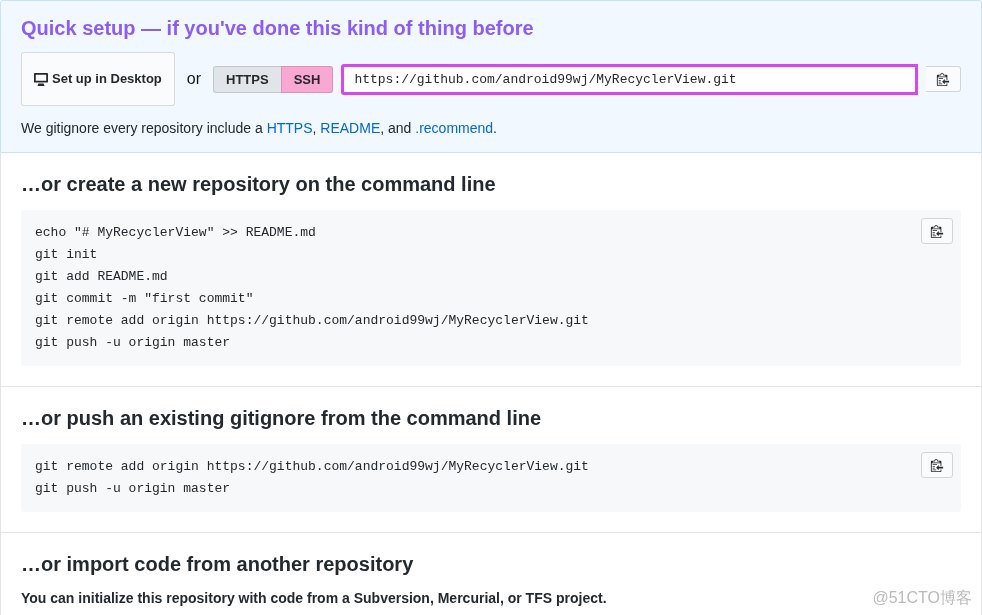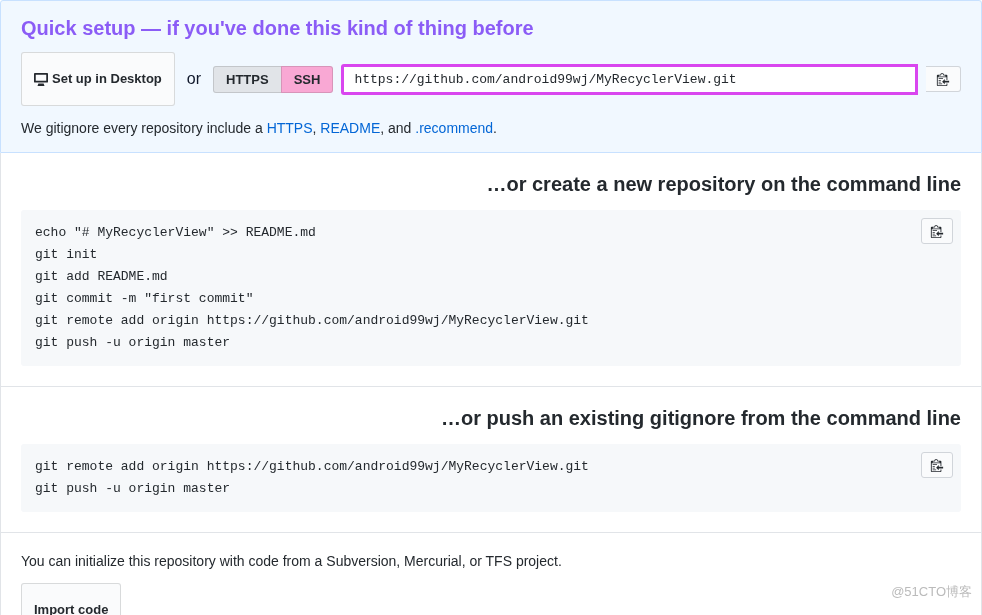--- a/index.html
+++ b/index.html
@@ -81,25 +81,25 @@
     .section {
       border: 1px solid #e1e4e8;
       border-top: none;
       padding: 20px;
       background: #fff;
     }
     .section h3 {
       font-size: 20px;
       font-weight: 600;
       margin-bottom: 14px;
-      text-align: right;
     }
     .section p {
       font-size: 14px;
       margin-bottom: 14px;
+      font-weight: bold;
     }
     .code-block {
       position: relative;
       background: #f6f8fa;
       border-radius: 3px;
       padding: 12px 14px;
       font-family: SFMono-Regular, Consolas, "Liberation Mono", Menlo, monospace;
       font-size: 13px;
       line-height: 22px;
       white-space: pre;
@@ -112,23 +112,23 @@
       padding: 5px 8px;
       background: #fafbfc;
       border: 1px solid #d1d5da;
       border-radius: 3px;
       cursor: pointer;
       display: flex;
       align-items: center;
     }
     .watermark {
       position: fixed;
-      bottom: 14px;
+      bottom: 6px;
       right: 10px;
-      font-size: 13px;
+      font-size: 16px;
       color: #bbb;
     }
     svg { display: block; }
   </style>
 </head>
 <body>
 
 <div class="quick-setup">
   <h2>Quick setup — if you've done this kind of thing before</h2>
   <div class="setup-row">
@@ -173,17 +173,18 @@
 
 <div class="section">
   <h3>…or push an existing gitignore from the command line</h3>
   <div class="code-block"><span>git remote add origin https://github.com/android99wj/MyRecyclerView.git
 git push -u origin master</span><button class="code-copy-btn"><span><svg width="14" height="14" viewBox="0 0 14 16" fill="#24292e">
             <path d="M2 13h4v1H2v-1zm5-6H2v1h5V7zm2 3V8l-3 3 3 3v-2h5v-2H9zM4.5 9H2v1h2.5V9zM2 12h2.5v-1H2v1zm9 1h1v2c-.02.28-.11.52-.3.7-.19.18-.42.28-.7.3H1c-.55 0-1-.45-1-1V4c0-.55.45-1 1-1h3c0-1.11.89-2 2-2 1.11 0 2 .89 2 2h3c.55 0 1 .45 1 1v5h-1V6H1v9h10v-2zM2 5h8c0-.55-.45-1-1-1H8c-.55 0-1-.45-1-1s-.45-1-1-1-1 .45-1 1-.45 1-1 1H3c-.55 0-1 .45-1 1z"></path>
           </svg></span></button></div>
 </div>
 
 <div class="section">
+  <h3>…or import code from another repository</h3>
   <p>You can initialize this repository with code from a Subversion, Mercurial, or TFS project.</p>
   <button class="btn">Import code</button>
 </div>
 
 <div class="watermark">@51CTO博客</div>
 
 </body></html>

